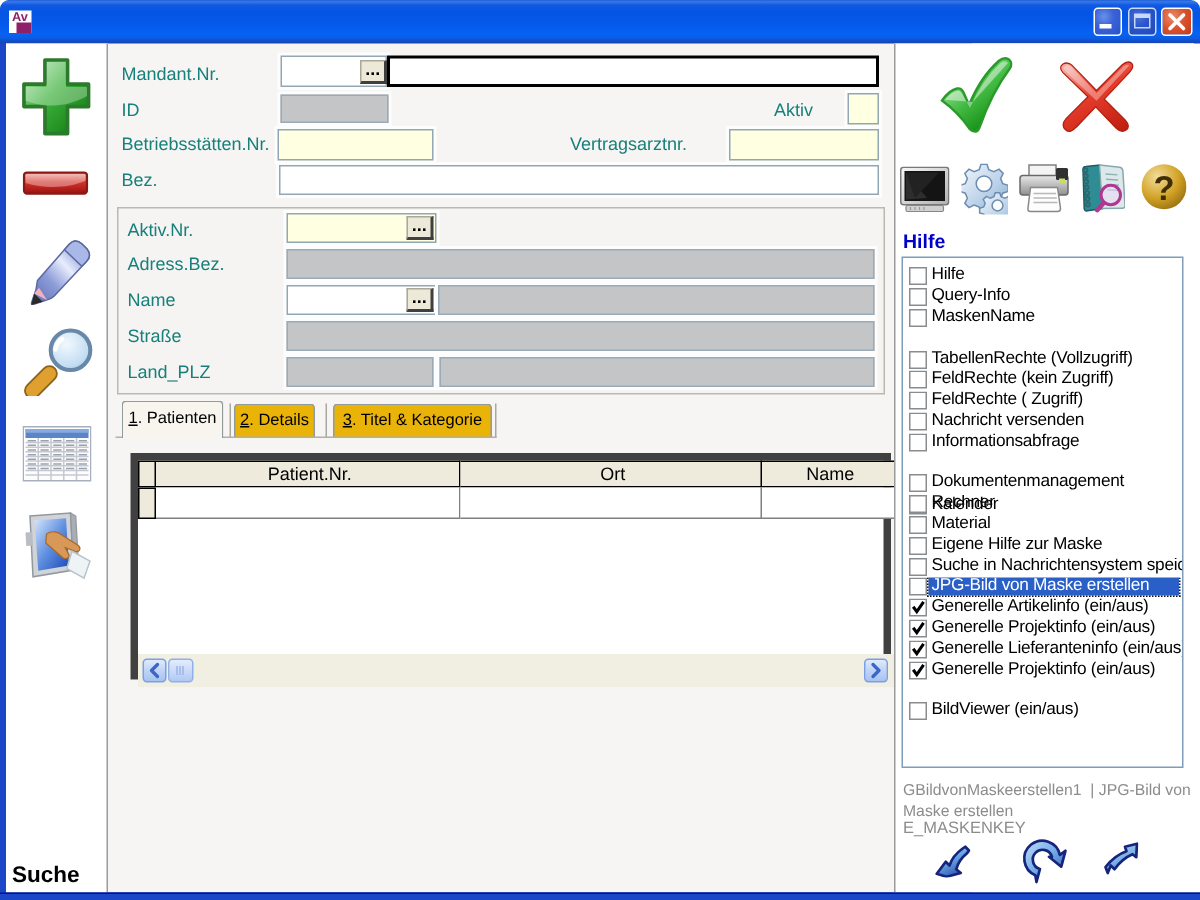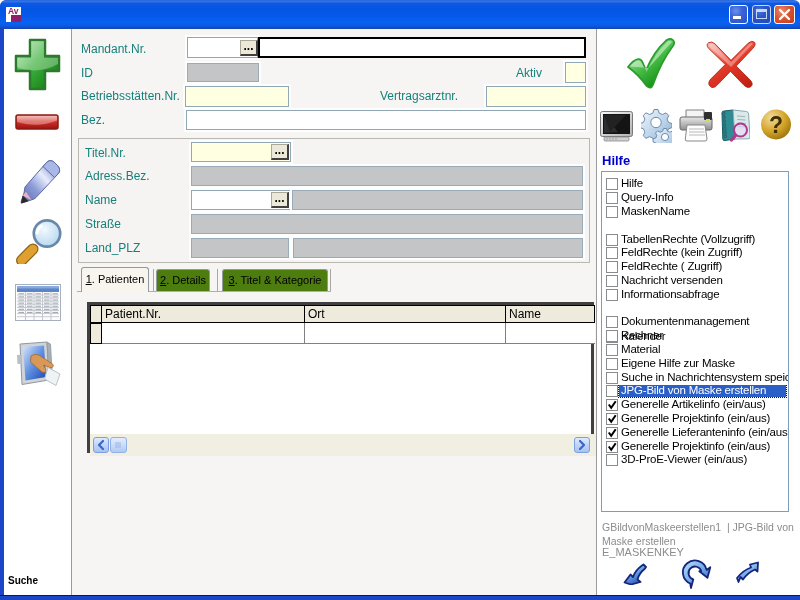--- a/index.html
+++ b/index.html
@@ -20,32 +20,32 @@
 #body{position:absolute;left:4px;top:29px;width:792px;height:566px;background:#f6f5f3;}
 #sidebar{position:absolute;left:0;top:0;width:67px;height:566px;background:#fff;border-right:1px solid #9a9a9a;}
 #rpanel{position:absolute;left:592px;top:0;width:199px;height:566px;background:#fff;border-left:1px solid #9a9a9a;}
 .lbl{position:absolute;color:#17807b;font-size:12px;white-space:nowrap;}
 .fld{position:absolute;box-sizing:border-box;border:1px solid #91a7b4;background:#fff;box-shadow:0 0 0 2px #fdfdfd;}
 .cream{background:#ffffe1;}
 .gray{background:#c4c5c6;border-color:#9aaab6;}
 .blackbrd{border:2px solid #000;box-shadow:none;}
 .dotbtn{position:absolute;box-sizing:border-box;background:#ece9d8;border:1px solid #aca899;border-right:2px solid #404040;border-bottom:2px solid #404040;color:#000;font-weight:bold;font-size:12px;line-height:10px;text-align:center;}
 #groupbox{position:absolute;left:74px;top:109px;width:510px;height:123px;border:1px solid #b9b9b2;background:#f5f4f2;}
-.tab{position:absolute;box-sizing:border-box;background:#4d7c0f;border:1px solid #919b9c;border-bottom:none;border-radius:3px 3px 0 0;font-size:11px;color:#000;text-align:center;}
-#tbl{position:absolute;left:83px;top:273px;width:507px;height:151px;background:#fff;border:3px solid #404040;box-sizing:border-box;}
+.tab{position:absolute;box-sizing:border-box;background:#eab308;border:1px solid #919b9c;border-bottom:none;border-radius:3px 3px 0 0;font-size:11px;color:#000;text-align:center;}
+#tbl{position:absolute;left:83px;top:273px;width:507px;height:151px;background:#fff;border:5px solid #404040;box-sizing:border-box;text-align:center;}
 .th{position:absolute;box-sizing:border-box;background:#eeebdd;border:1px solid #000;border-left:none;font-size:12px;color:#000;padding:1px 0 0 3px;}
 .tc{position:absolute;box-sizing:border-box;background:#fff;border-right:1px solid #808080;border-bottom:1px solid #808080;}
 #hilfe{position:absolute;left:5px;top:124px;color:#0000c8;font-weight:bold;font-size:13px;}
 #listbox{position:absolute;left:4px;top:142px;width:188px;height:341px;background:#fff;border:1px solid #7f9db9;box-sizing:border-box;}
 .cbitem{position:absolute;left:0px;height:14px;font-size:11.5px;letter-spacing:-0.2px;color:#000;white-space:nowrap;}
 .cbox{position:absolute;left:4px;top:0px;width:12px;height:12px;background:#fff;border:1px solid #888c8f;box-sizing:border-box;}
 .cbtext{position:absolute;left:19px;top:-1px;}
 .selbar{position:absolute;left:17px;top:-2px;width:167px;height:14px;background:#2a5fc8;outline:1px dotted #111;outline-offset:0px;}
 .grtxt{position:absolute;color:#8c8c8c;font-size:12px;}
-#suche{position:absolute;left:4px;top:546px;color:#000;font-weight:bold;font-size:10px;}
+#suche{position:absolute;left:4px;top:546px;color:#000;font-weight:bold;font-size:15px;}
 svg{position:absolute;}
 .sbtn{position:absolute;top:3px;width:16px;height:16px;border-radius:3px;background:linear-gradient(180deg,#e0eafc 0%,#c0d4f8 50%,#a8c2f0 100%);border:1px solid #7ba0e0;box-sizing:border-box;}
 .sthumb{position:absolute;top:3px;left:20px;width:17px;height:16px;border-radius:3px;background:linear-gradient(180deg,#e4ecfc 0%,#c6d8f8 60%,#b0c8f2 100%);border:1px solid #90b0e8;box-sizing:border-box;}
 </style>
 </head>
 <body>
 <div id="win">
  <div id="titlebar">
   <div id="appicon">
     <div class="avtxt">Av</div>
@@ -199,21 +199,21 @@
 
   <div class="lbl" style="left:77px;top:60px">Betriebsstätten.Nr.</div>
   <div class="fld cream" style="left:181px;top:57px;width:104px;height:21px"></div>
   <div class="lbl" style="left:376px;top:60px">Vertragsarztnr.</div>
   <div class="fld cream" style="left:482px;top:57px;width:100px;height:21px"></div>
 
   <div class="lbl" style="left:77px;top:84px">Bez.</div>
   <div class="fld" style="left:182px;top:81px;width:400px;height:20px"></div>
 
   <div id="groupbox"></div>
-  <div class="lbl" style="left:81px;top:117px">Titel.Nr.</div>
+  <div class="lbl" style="left:81px;top:117px">Aktiv.Nr.</div>
   <div class="fld cream" style="left:187px;top:113px;width:100px;height:20px"></div>
   <div class="dotbtn" style="left:267px;top:115px;width:18px;height:16px">...</div>
 
   <div class="lbl" style="left:81px;top:140px">Adress.Bez.</div>
   <div class="fld gray" style="left:187px;top:137px;width:392px;height:20px"></div>
 
   <div class="lbl" style="left:81px;top:164px">Name</div>
   <div class="fld" style="left:187px;top:161px;width:100px;height:20px"></div>
   <div class="dotbtn" style="left:267px;top:163px;width:18px;height:16px">...</div>
   <div class="fld gray" style="left:288px;top:161px;width:291px;height:20px"></div>
@@ -461,23 +461,23 @@
             <div class="cbtext" style="">Generelle Lieferanteninfo (ein/aus)</div>
           </div>
           <div class="cbitem" style="top:268.5px;width:186px;overflow:hidden;">
             <div class="cbox">
               <svg width="10" height="10" style="left:0;top:0">
                 <path d="M1.8 4.5 L4.2 7.8 L8.7 1.2" stroke="#000" stroke-width="2" fill="none"></path>
               </svg>
             </div>
             <div class="cbtext" style="">Generelle Projektinfo (ein/aus)</div>
           </div>
-          <div class="cbitem" style="top:282.3px;width:186px;overflow:hidden;">
-            <div class="cbox"></div>
-            <div class="cbtext" style="">3D-ProE-Viewer (ein/aus)</div>
+          <div class="cbitem" style="top:296.1px;width:186px;overflow:hidden;">
+            <div class="cbox"></div>
+            <div class="cbtext" style="">BildViewer (ein/aus)</div>
           </div>
         </div>
     <div class="grtxt" style="left:5px;top:492px;width:200px;line-height:13.5px;font-size:10.5px">GBildvonMaskeerstellen1&nbsp; | JPG-Bild von<br>Maske erstellen</div>
     <div class="grtxt" style="left:5px;top:517px;font-size:11px">E_MASKENKEY</div>
     <svg id="arr1" width="24" height="23" viewBox="0 0 24 23" style="left:26px;top:533px">
           <defs>
             <linearGradient id="ga1" x1="0" y1="0" x2="0.6" y2="1">
               <stop offset="0" stop-color="#b8dcf8"></stop>
               <stop offset="0.5" stop-color="#6aa8e8"></stop>
               <stop offset="1" stop-color="#2a52b0"></stop>

